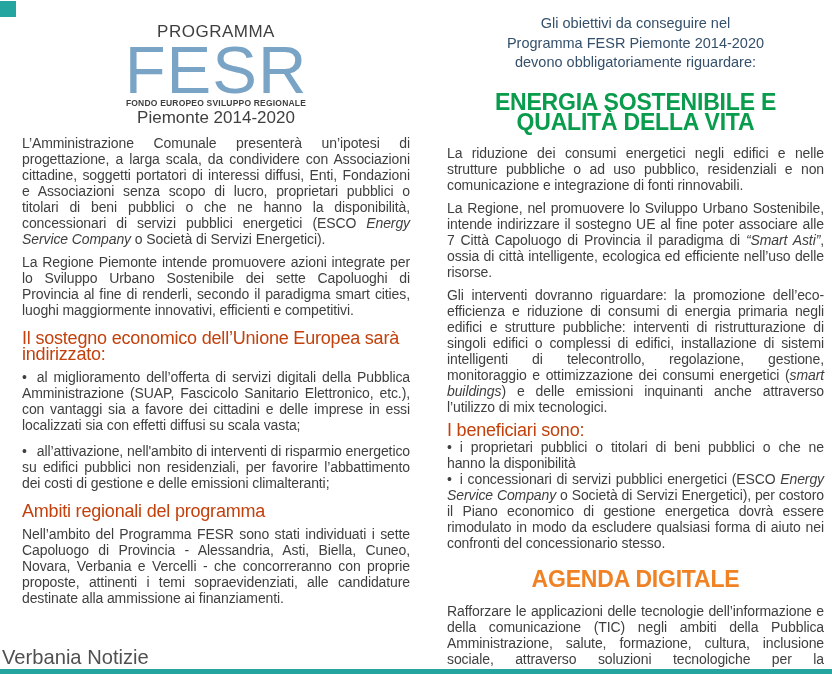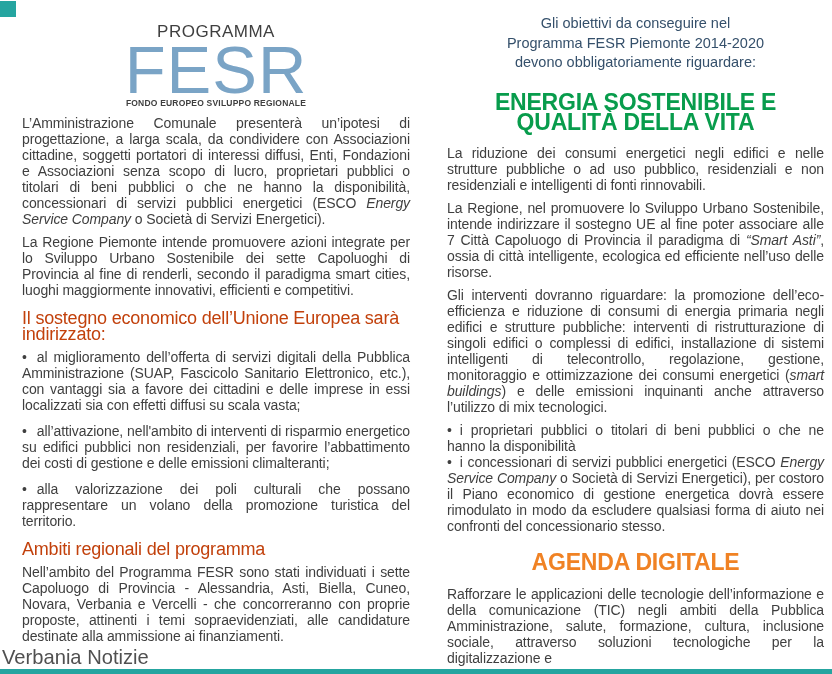--- a/index.html
+++ b/index.html
@@ -69,48 +69,49 @@
   <div class="corner-accent"></div>
 
   <div class="cols">
 
     <div class="col-left">
 
       <div class="logo-block">
         <div class="logo-kicker">PROGRAMMA</div>
         <div class="logo-acronym">FESR</div>
         <div class="logo-tagline">FONDO EUROPEO SVILUPPO REGIONALE</div>
+        <div class="logo-subtitle">Piemonte 2014-2020</div>
       </div>
 
       <p class="body"><span>L’Amministrazione Comunale presenterà un’ipotesi di progettazione, a larga scala, da condividere con Associazioni cittadine, soggetti portatori di interessi diffusi, Enti, Fondazioni e Associazioni senza scopo di lucro, proprietari pubblici o titolari di beni pubblici o che ne hanno la disponibilità, concessionari di servizi pubblici energetici (ESCO </span><span style="font-style: italic;">Energy Service Company</span><span> o Società di Servizi Energetici).</span></p>
       <p class="body">La Regione Piemonte intende promuovere azioni integrate per lo Sviluppo Urbano Sostenibile dei sette Capoluoghi di Provincia al fine di renderli, secondo il paradigma smart cities, luoghi maggiormente innovativi, efficienti e competitivi.</p>
 
       <h3 class="sub-head">Il sostegno economico dell’Unione Europea sarà indirizzato:</h3>
 
       <p class="body bullet"><span class="marker">•</span><span>al miglioramento dell’offerta di servizi digitali della Pubblica Amministrazione (SUAP, Fascicolo Sanitario Elettronico, etc.), con vantaggi sia a favore dei cittadini e delle imprese in essi localizzati sia con effetti diffusi su scala vasta;</span></p>
       <p class="body bullet"><span class="marker">•</span><span>all’attivazione, nell'ambito di interventi di risparmio energetico su edifici pubblici non residenziali, per favorire l’abbattimento dei costi di gestione e delle emissioni climalteranti;</span></p>
-      <p class="body bullet"><span class="marker">•</span><span>alla valorizzazione dei poli culturali che possano rappresentare un volano della promozione turistica del territorio.</span></p>
 
       <h3 class="sub-head">Ambiti regionali del programma</h3>
       <p class="body">Nell’ambito del Programma FESR sono stati individuati i sette Capoluogo di Provincia - Alessandria, Asti, Biella, Cuneo, Novara, Verbania e Vercelli - che concorreranno con proprie proposte, attinenti i temi sopraevidenziati, alle candidature destinate alla ammissione ai finanziamenti.</p>
 
     </div>
 
     <div class="col-right">
 
       <div class="right-header">Gli obiettivi da conseguire nel
 Programma FESR Piemonte 2014-2020
 devono obbligatoriamente riguardare:</div>
 
       <h2 class="section-head green">ENERGIA SOSTENIBILE E QUALITÀ DELLA VITA</h2>
 
-      <p class="body">La riduzione dei consumi energetici negli edifici e nelle strutture pubbliche o ad uso pubblico, residenziali e non residenziali e intelligenti di fonti rinnovabili.</p>
+      <p class="body">La riduzione dei consumi energetici negli edifici e nelle strutture pubbliche o ad uso pubblico, residenziali e non comunicazione e integrazione di fonti rinnovabili.</p>
       <p class="body"><span>La Regione, nel promuovere lo Sviluppo Urbano Sostenibile, intende indirizzare il sostegno UE al fine poter associare alle 7 Città Capoluogo di Provincia il paradigma di </span><span style="font-style: italic;">“Smart Asti”</span><span>, ossia di città intelligente, ecologica ed efficiente nell’uso delle risorse.</span></p>
       <p class="body"><span>Gli interventi dovranno riguardare: la promozione dell’eco-efficienza e riduzione di consumi di energia primaria negli edifici e strutture pubbliche: interventi di ristrutturazione di singoli edifici o complessi di edifici, installazione di sistemi intelligenti di telecontrollo, regolazione, gestione, monitoraggio e ottimizzazione dei consumi energetici (</span><span style="font-style: italic;">smart buildings</span><span>) e delle emissioni inquinanti anche attraverso l’utilizzo di mix tecnologici.</span></p>
 
+      <h3 class="sub-head list-head">I beneficiari sono:</h3>
 
       <p class="body bullet"><span class="marker">•</span><span>i proprietari pubblici o titolari di beni pubblici o che ne hanno la disponibilità</span></p>
       <p class="body bullet"><span class="marker">•</span><span><span>i concessionari di servizi pubblici energetici (ESCO </span><span style="font-style: italic;">Energy Service Company</span><span> o Società di Servizi Energetici), per costoro il Piano economico di gestione energetica dovrà essere rimodulato in modo da escludere qualsiasi forma di aiuto nei confronti del concessionario stesso.</span></span></p>
 
       <h2 class="section-head orange">AGENDA DIGITALE</h2>
 
       <p class="body">Rafforzare le applicazioni delle tecnologie dell’informazione e della comunicazione (TIC) negli ambiti della Pubblica Amministrazione, salute, formazione, cultura, inclusione sociale, attraverso soluzioni tecnologiche per la digitalizzazione e</p>
 
     </div>
   </div>

